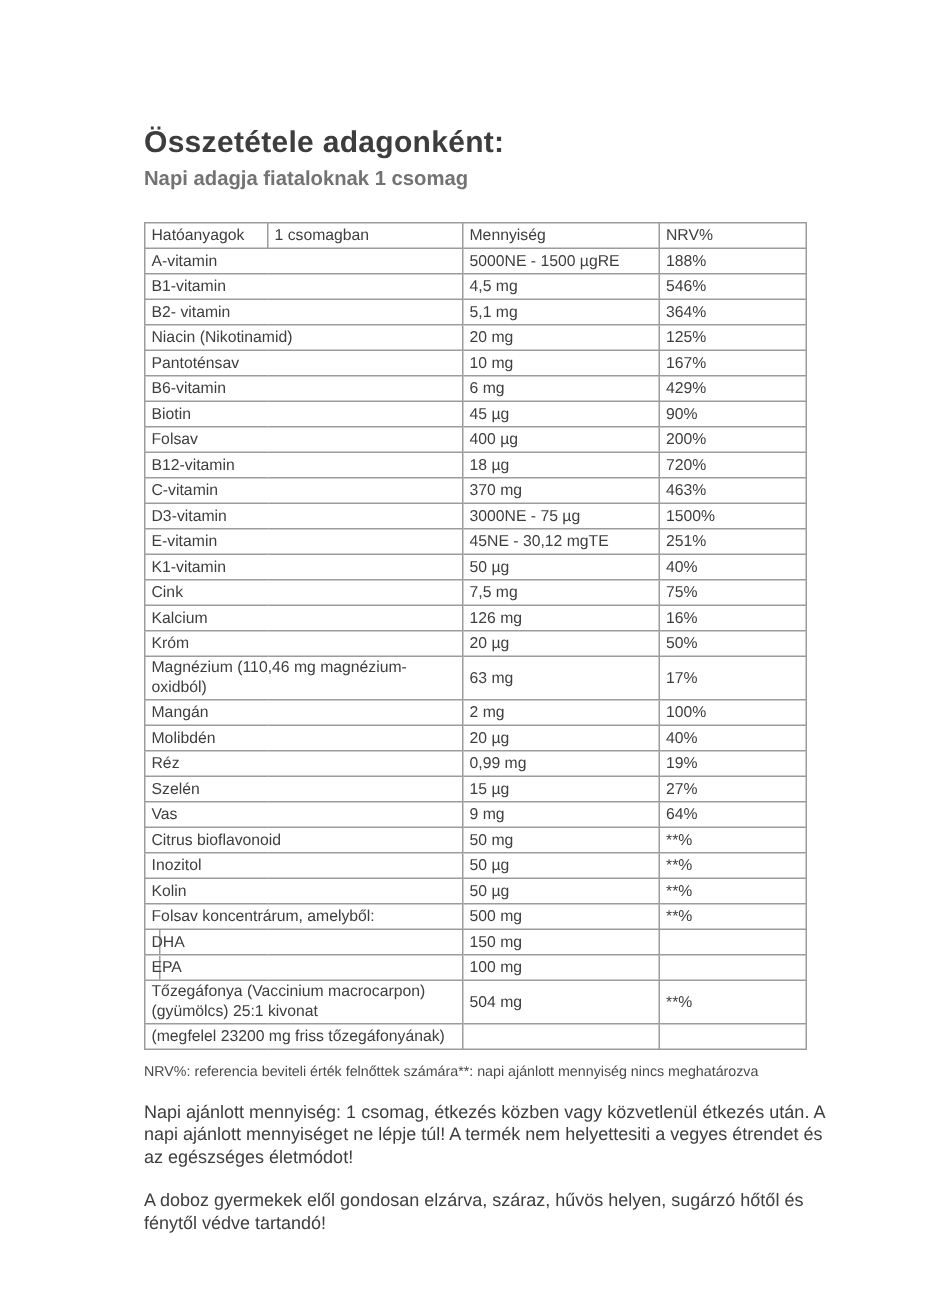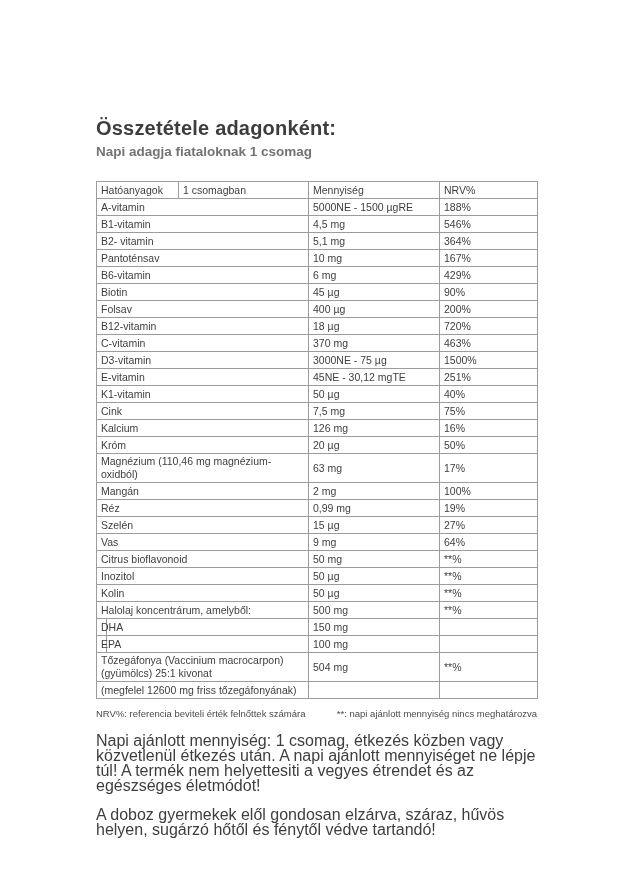--- a/index.html
+++ b/index.html
@@ -3,21 +3,21 @@
 <meta charset="utf-8">
 <style>
   html, body { margin: 0; padding: 0; }
   body {
     width: 620px; height: 877px;
     background: #ffffff;
     font-family: "Liberation Sans", sans-serif;
     color: #3e3e3e;
     -webkit-font-smoothing: antialiased;
   }
-  .page { padding: 84px 0 0 96px; width: 450px; margin-top: 33px; }
+  .page { padding: 84px 0 0 96px; width: 450px; }
 
   h1.title {
     margin: 0; font-size: 20px; font-weight: bold; color: #3d3d3d;
     letter-spacing: 0.2px;
   }
   h2.subtitle {
     margin: 4px 0 0 0; font-size: 13.5px; font-weight: bold; color: #737373;
   }
 
   table.nutrition {
@@ -39,27 +39,27 @@
     vertical-align: middle;
   }
   td.indent-label {
     border-left: none;
     background: linear-gradient(#9c9c9c, #9c9c9c) no-repeat 9px 0 / 1px 100%;
     padding-left: 52px;
   }
   td.tall-label { line-height: 13px; }
 
   .footnotes {
-    display: flex; justify-content: space-between;
+    display: flex; justify-content: flex-start;
     width: 441px; margin-top: 9px;
     font-size: 9.5px; color: #4a4a4a;
   }
   .para {
     margin: 14px 0 0 0;
-    font-size: 16px; line-height: 15px;
+    font-size: 12px; line-height: 15px;
     width: 457px; color: #3e3e3e;
   }
   .para.single { margin-top: 16px; }
 </style>
 </head>
 <body>
 
 <div class="page">
 
   <h1 class="title">Összetétele adagonként:</h1>
@@ -90,20 +90,25 @@
           <td colspan="2">B1-vitamin</td>
           <td>4,5 mg</td>
           <td>546%</td>
         </tr>
         <tr>
           <td colspan="2">B2- vitamin</td>
           <td>5,1 mg</td>
           <td>364%</td>
         </tr>
         <tr>
+          <td colspan="2">Niacin (Nikotinamid)</td>
+          <td>20 mg</td>
+          <td>125%</td>
+        </tr>
+        <tr>
           <td colspan="2">Pantoténsav</td>
           <td>10 mg</td>
           <td>167%</td>
         </tr>
         <tr>
           <td colspan="2">B6-vitamin</td>
           <td>6 mg</td>
           <td>429%</td>
         </tr>
         <tr>
@@ -160,20 +165,25 @@
           <td colspan="2">Magnézium (110,46 mg magnézium-oxidból)</td>
           <td>63 mg</td>
           <td>17%</td>
         </tr>
         <tr>
           <td colspan="2">Mangán</td>
           <td>2 mg</td>
           <td>100%</td>
         </tr>
         <tr>
+          <td colspan="2">Molibdén</td>
+          <td>20 µg</td>
+          <td>40%</td>
+        </tr>
+        <tr>
           <td colspan="2">Réz</td>
           <td>0,99 mg</td>
           <td>19%</td>
         </tr>
         <tr>
           <td colspan="2">Szelén</td>
           <td>15 µg</td>
           <td>27%</td>
         </tr>
         <tr>
@@ -190,41 +200,41 @@
           <td colspan="2">Inozitol</td>
           <td>50 µg</td>
           <td>**%</td>
         </tr>
         <tr>
           <td colspan="2">Kolin</td>
           <td>50 µg</td>
           <td>**%</td>
         </tr>
         <tr>
-          <td colspan="2">Halolaj koncentrárum, amelyből:</td>
+          <td colspan="2">Folsav koncentrárum, amelyből:</td>
           <td>500 mg</td>
           <td>**%</td>
         </tr>
         <tr>
           <td colspan="2" class="indent-label">DHA</td>
           <td>150 mg</td>
           <td></td>
         </tr>
         <tr>
           <td colspan="2" class="indent-label">EPA</td>
           <td>100 mg</td>
           <td></td>
         </tr>
         <tr>
           <td colspan="2" class="tall-label">Tőzegáfonya (Vaccinium macrocarpon) (gyümölcs) 25:1 kivonat</td>
           <td>504 mg</td>
           <td>**%</td>
         </tr>
         <tr>
-          <td colspan="2">(megfelel 12600 mg friss tőzegáfonyának)</td>
+          <td colspan="2">(megfelel 23200 mg friss tőzegáfonyának)</td>
           <td></td>
           <td></td>
         </tr>
       </tbody>
   </table>
 
   <div class="footnotes">
     <span>NRV%: referencia beviteli érték felnőttek számára</span>
     <span>**: napi ajánlott mennyiség nincs meghatározva</span>
   </div>

